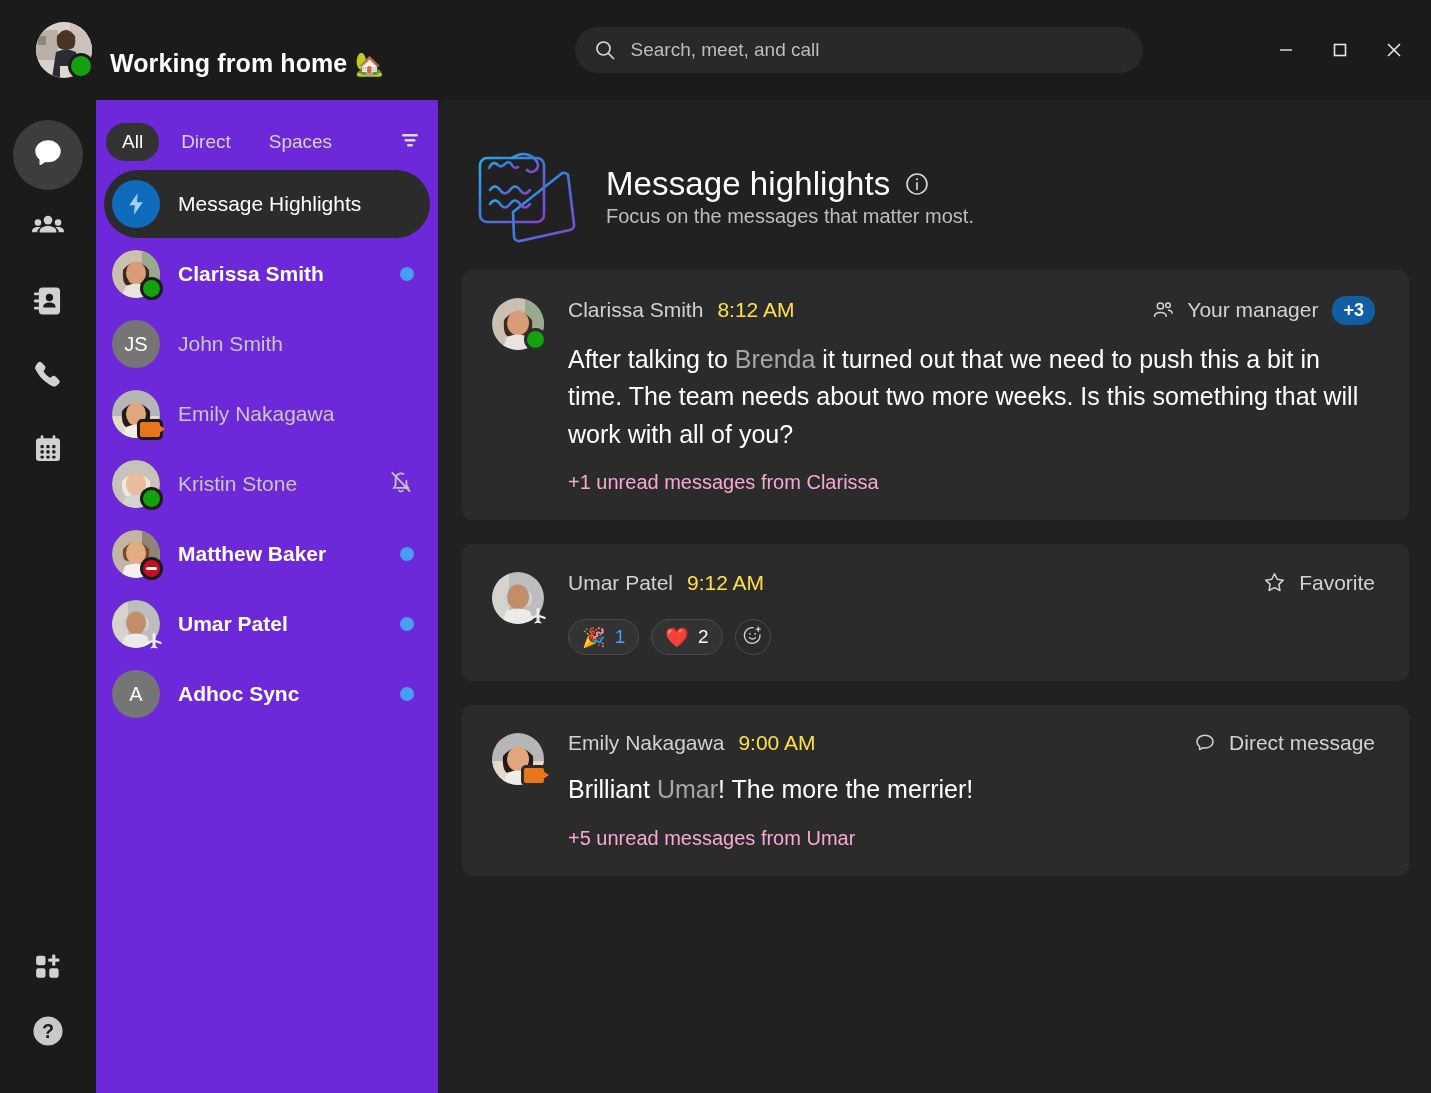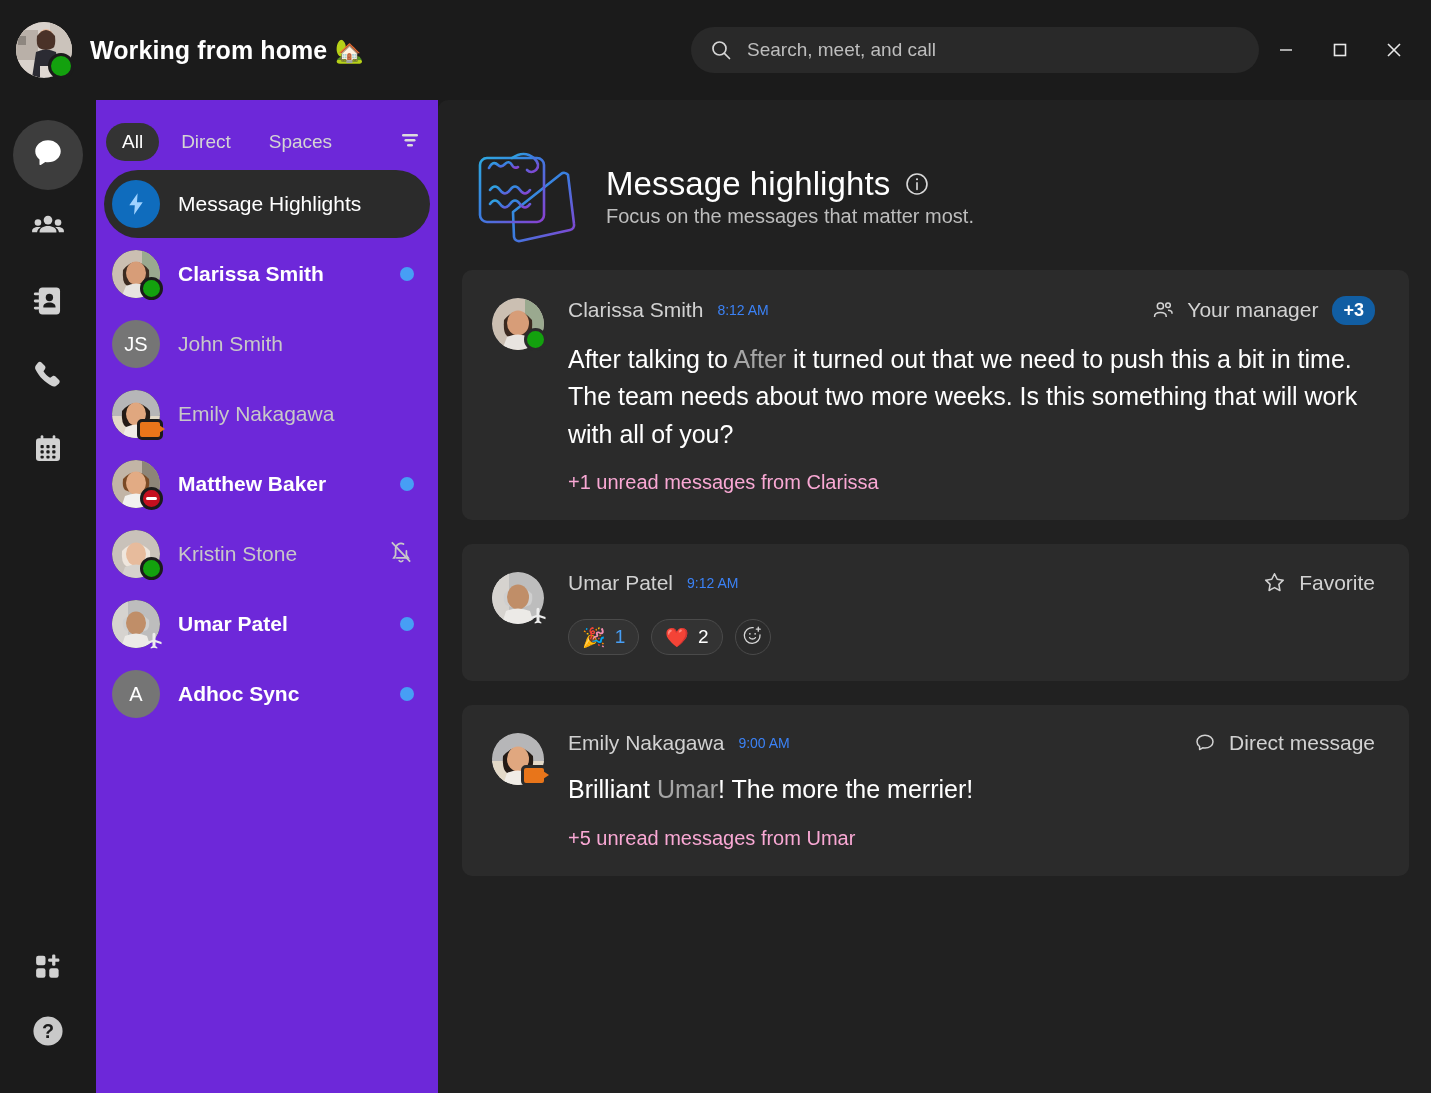--- a/index.html
+++ b/index.html
@@ -9,39 +9,39 @@
     font-family: "Liberation Sans", sans-serif;
     overflow: hidden;
   }
   .app { position: relative; width: 1431px; height: 1093px; display: flex; flex-direction: column; background: #1b1b1b; }
 
   
   .titlebar {
     height: 100px; min-height: 100px; display: flex; align-items: center;
     background: #1b1b1b; position: relative; flex: 0 0 auto;
   }
-  .profile { display: flex; align-items: center; padding-left: 16px; width: 438px; }
+  .profile { display: flex; align-items: flex-end; padding-left: 16px; width: 438px; margin-left: 20px; }
   .avatar-wrap { position: relative; width: 56px; height: 56px; flex: 0 0 auto; }
   .avatar {
     width: 56px; height: 56px; border-radius: 50%; overflow: hidden;
     background: #cfc4bb; display: block;
   }
   .presence {
     position: absolute; right: -2px; bottom: -1px;
     width: 20px; height: 20px; border-radius: 50%;
     border: 3px solid #1b1b1b; box-sizing: content-box;
   }
   .presence.available { background: #13a10e; }
   .status-title {
     margin-left: 18px; font-size: 25px; font-weight: 700; color: #ffffff;
     letter-spacing: .1px; white-space: nowrap;
   }
   .status-emoji { font-size: 23px; margin-left: 8px; }
 
-  .searchwrap { flex: 1; display: flex; justify-content: flex-end; }
+  .searchwrap { flex: 1; display: flex; justify-content: center; }
   .searchbar {
     width: 568px; height: 46px; background: #292929; border-radius: 23px;
     display: flex; align-items: center; padding: 0 18px; cursor: text;
   }
   .searchbar .sicon { width: 24px; height: 24px; flex: 0 0 auto; color: #d6d6d6; }
   .search-placeholder { margin-left: 14px; font-size: 19px; color: #bdbdbd; }
 
   .wincontrols { display: flex; align-items: center; height: 100%; margin-left: auto; padding-right: 10px; }
   .wbtn {
     width: 54px; height: 48px; display: flex; align-items: center; justify-content: center;
@@ -149,21 +149,21 @@
   .msg-badge.video { background: #e8751a; border-radius: 5px; width: 20px; height: 15px; }
   .msg-badge.video::after {
     content:""; position:absolute; right:-5px; top:3px; border-left:6px solid #e8751a;
     border-top:4px solid transparent; border-bottom:4px solid transparent;
   }
   .msg-badge.ooo { background: transparent; border: none; width: 22px; height: 22px; right:-5px; bottom:-2px;
     display:flex; align-items:center; justify-content:center; color:#efefef; }
   .card-body { flex: 1; margin-left: 24px; min-width: 0; }
   .meta-row { display: flex; align-items: center; }
   .sender { font-size: 21px; color: #d1d1d1; }
-  .time { font-size: 14px; color: #3b82f6; margin-left: 14px; }
+  .time { font-size: 21px; color: #fde047; margin-left: 14px; }
   .card-action {
     margin-left: auto; display: flex; align-items: center; color: #d2d2d2;
     font-size: 21px; cursor: pointer; white-space: nowrap;
   }
   .card-action .act-ico { margin-right: 12px; display: flex; align-items: center; }
   .count-pill {
     margin-left: 14px; background: #115ea3; color: #fff; font-size: 18px; font-weight: 600;
     border-radius: 14px; padding: 3px 11px; line-height: 1.25;
   }
   .msg-text { margin-top: 16px; font-size: 25px; line-height: 1.5; color: #ffffff; }
@@ -414,70 +414,70 @@
           <div class="li-badge video"></div>
         </div>
         <div class="li-name">Emily Nakagawa</div>
       </div>
 
       <div class="listitem">
         <div class="li-ava-wrap">
           <div class="li-ava">
             <svg viewBox="0 0 48 48" width="48" height="48">
                 <defs>
+                  <clipPath id="c4">
+                    <circle cx="24" cy="24" r="24"></circle>
+                  </clipPath>
+                </defs>
+              <g clip-path="url(#c4)">
+                  <rect width="48" height="48" fill="#c9c2ba"></rect>
+              <path d="M10 21q14-15 28 0 1 12-4 15-10 6-20 0-5-3-4-15z" fill="#efe6dd"></path>
+              <ellipse cx="24" cy="24" rx="10" ry="11.5" fill="#e7bb9c"></ellipse>
+              <path d="M13 37q11-5 22 0l4 11H9z" fill="#d6d2cd"></path>
+                </g>
+              </svg>
+          </div>
+          <div class="li-badge available"></div>
+        </div>
+        <div class="li-name">Kristin Stone</div>
+        <div class="li-right">
+          <span>
+            <svg width="26" height="26" viewBox="0 0 24 24" fill="none" stroke="#c9c9c9" stroke-width="1.6" stroke-linecap="round">
+              <path d="M7 9a5 5 0 0 1 7.3-4.4M17 11v4l1.6 2.4H8"></path>
+              <path d="M6.4 17.4H5.4L7 15v-4c0-.4 0-.8.1-1.2"></path>
+              <path d="M10.3 20a2 2 0 0 0 3.4 0"></path>
+              <line x1="4" y1="3.5" x2="20" y2="20.5"></line>
+            </svg>
+          </span>
+        </div>
+      </div>
+
+      <div class="listitem">
+        <div class="li-ava-wrap">
+          <div class="li-ava">
+            <svg viewBox="0 0 48 48" width="48" height="48">
+                <defs>
                   <clipPath id="c3">
                     <circle cx="24" cy="24" r="24"></circle>
                   </clipPath>
                 </defs>
               <g clip-path="url(#c3)">
                   <rect width="48" height="48" fill="#c2b5a6"></rect>
               <rect x="30" y="0" width="18" height="48" fill="#8d8578"></rect>
               <path d="M11 19q13-14 26 0 1 8-2 11-11 6-22 0-3-3-2-11z" fill="#7a4a25"></path>
               <ellipse cx="24" cy="23" rx="10" ry="11.5" fill="#e2ab84"></ellipse>
               <path d="M13 36q11-5 22 0l4 12H9z" fill="#f2f1ef"></path>
                 </g>
               </svg>
           </div>
           <div class="li-badge dnd"></div>
         </div>
         <div class="li-name unread">Matthew Baker</div>
         <div class="li-right">
           <span class="unread-dot"></span>
-        </div>
-      </div>
-
-      <div class="listitem">
-        <div class="li-ava-wrap">
-          <div class="li-ava">
-            <svg viewBox="0 0 48 48" width="48" height="48">
-                <defs>
-                  <clipPath id="c4">
-                    <circle cx="24" cy="24" r="24"></circle>
-                  </clipPath>
-                </defs>
-              <g clip-path="url(#c4)">
-                  <rect width="48" height="48" fill="#c9c2ba"></rect>
-              <path d="M10 21q14-15 28 0 1 12-4 15-10 6-20 0-5-3-4-15z" fill="#efe6dd"></path>
-              <ellipse cx="24" cy="24" rx="10" ry="11.5" fill="#e7bb9c"></ellipse>
-              <path d="M13 37q11-5 22 0l4 11H9z" fill="#d6d2cd"></path>
-                </g>
-              </svg>
-          </div>
-          <div class="li-badge available"></div>
-        </div>
-        <div class="li-name">Kristin Stone</div>
-        <div class="li-right">
-          <span>
-            <svg width="26" height="26" viewBox="0 0 24 24" fill="none" stroke="#c9c9c9" stroke-width="1.6" stroke-linecap="round">
-              <path d="M7 9a5 5 0 0 1 7.3-4.4M17 11v4l1.6 2.4H8"></path>
-              <path d="M6.4 17.4H5.4L7 15v-4c0-.4 0-.8.1-1.2"></path>
-              <path d="M10.3 20a2 2 0 0 0 3.4 0"></path>
-              <line x1="4" y1="3.5" x2="20" y2="20.5"></line>
-            </svg>
-          </span>
         </div>
       </div>
 
       <div class="listitem">
         <div class="li-ava-wrap">
           <div class="li-ava">
             <svg viewBox="0 0 48 48" width="48" height="48">
                 <defs>
                   <clipPath id="c5">
                     <circle cx="24" cy="24" r="24"></circle>
@@ -584,21 +584,21 @@
                         <path d="M3.6 19v-.7c0-2.4 2.6-3.9 5.8-3.9s5.8 1.5 5.8 3.9v.7"></path>
                       <circle cx="17" cy="7.3" r="2.3"></circle>
                         <path d="M17 12.2c2.4 0 4 1.3 4 2.9v.7"></path>
                     </svg>
                   </span>
                   <span>Your manager</span>
                   <span class="count-pill">+3</span>
                 </span>
               </div>
               <div class="msg-text">
-                <span>After talking to </span><span class="mention">After</span><span> it turned out that we need to push this a bit in time. The team needs about two more weeks. Is this something that will work with all of you?</span>
+                <span>After talking to </span><span class="mention">Brenda</span><span> it turned out that we need to push this a bit in time. The team needs about two more weeks. Is this something that will work with all of you?</span>
               </div>
               <div class="unread-note">+1 unread messages from Clarissa</div>
             </div>
           </div>
         </div>
 
         <div class="card">
           <div class="card-top">
             <div class="msg-ava-wrap">
               <div class="msg-ava">

